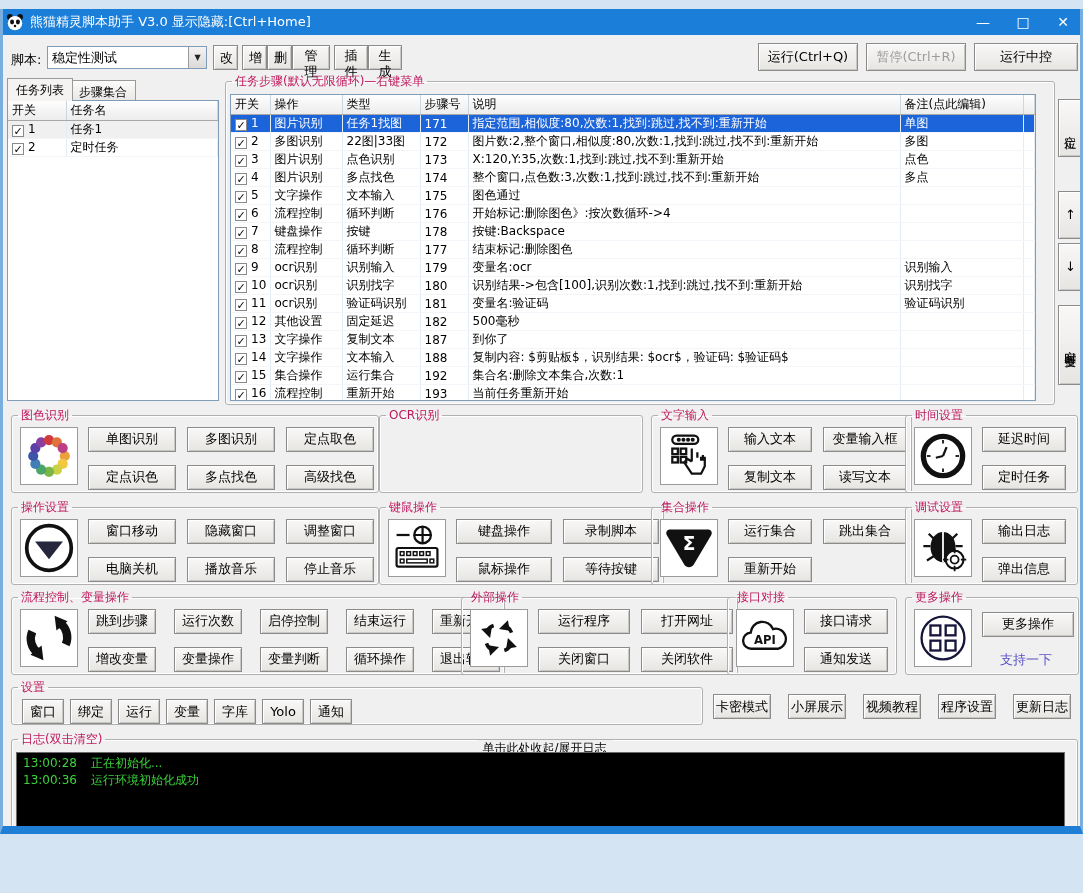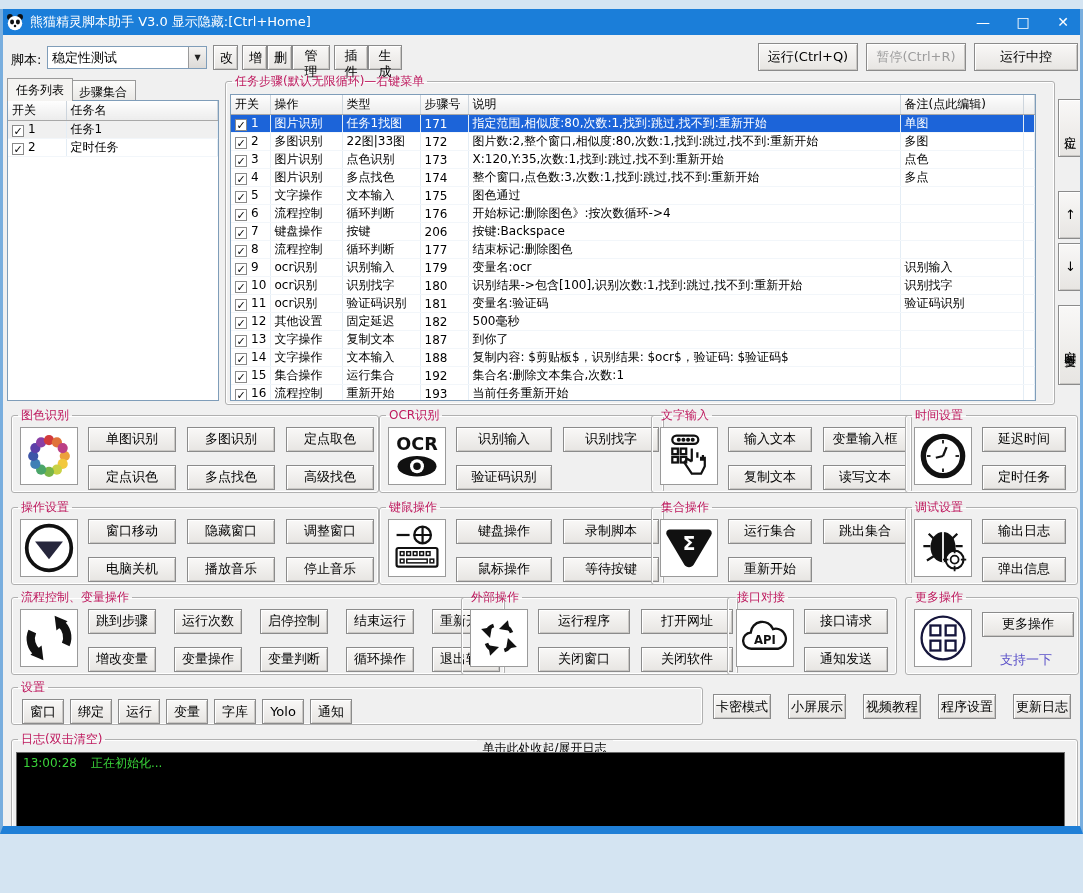--- a/index.html
+++ b/index.html
@@ -194,21 +194,21 @@
               <td>循环判断</td>
               <td>176</td>
               <td>开始标记:删除图色》:按次数循环-&gt;4</td>
               <td></td>
               <td></td>
             </tr>
             <tr>
               <td><span class="cb">✓</span>7</td>
               <td>键盘操作</td>
               <td>按键</td>
-              <td>206</td>
+              <td>178</td>
               <td>按键:Backspace</td>
               <td></td>
               <td></td>
             </tr>
             <tr>
               <td><span class="cb">✓</span>8</td>
               <td>流程控制</td>
               <td>循环判断</td>
               <td>177</td>
               <td>结束标记:删除图色</td>
@@ -322,35 +322,20 @@
           <button class="btn">定点取色</button>
           <button class="btn">定点识色</button>
           <button class="btn">多点找色</button>
           <button class="btn">高级找色</button>
         </div>
     </div>
   </fieldset>
 
   <fieldset class="grp" style="left:376px;top:398px;width:264px;height:86px">
     <legend>OCR识别</legend>
-    <div class="prow">
-      <div class="icon-box">
-        <svg width="52" height="52" viewBox="0 0 56 56">
-          <text x="28" y="22" text-anchor="middle" font-size="19" font-weight="bold" fill="#111" font-family="DejaVu Sans,sans-serif">OCR</text>
-          <ellipse cx="28" cy="39" rx="21" ry="11" fill="#111"></ellipse>
-          <circle cx="28" cy="39" r="7.5" fill="#fff"></circle>
-            <circle cx="28" cy="39" r="4" fill="#111"></circle>
-        </svg>
-      </div>
-      <div class="btn-grid" style="grid-template-columns:repeat(2,96px)">
-          <button class="btn">识别输入</button>
-          <button class="btn">识别找字</button>
-          <button class="btn">验证码识别</button>
-        </div>
-    </div>
   </fieldset>
 
   <fieldset class="grp" style="left:648px;top:398px;width:247px;height:86px">
     <legend>文字输入</legend>
     <div class="prow">
       <div class="icon-box">
         <svg width="52" height="52" viewBox="0 0 56 56" fill="none" stroke="#111" stroke-width="2.4">
           <rect x="10" y="6" width="28" height="9" rx="4.5"></rect>
             <circle cx="17" cy="10.5" r="1" fill="#111"></circle>
             <circle cx="22" cy="10.5" r="1" fill="#111"></circle>
@@ -596,16 +581,17 @@
         <button class="btn">更新日志</button>
         <button class="btn">扩展功能</button>
       </span>
   </div>
 
   <fieldset class="grp" style="left:8px;top:722px;width:1067px;height:157px">
     <legend>日志(双击清空)</legend>
     <span style="position:absolute;left:50%;top:-8px;transform:translateX(-50%);background:#f0f0f0;font-size:12px;padding:0 6px">单击此处收起/展开日志</span>
     <div class="console" style="left:4px;top:4px;width:1049px;height:128px" id="log-lines">
         <div class="logline"><span class="lt">13:00:28</span><span>正在初始化...</span></div>
+        <div class="logline"><span class="lt">13:00:36</span><span>运行环境初始化成功</span></div>
       </div>
   </fieldset>
 
 </div>
 
 </body></html>

